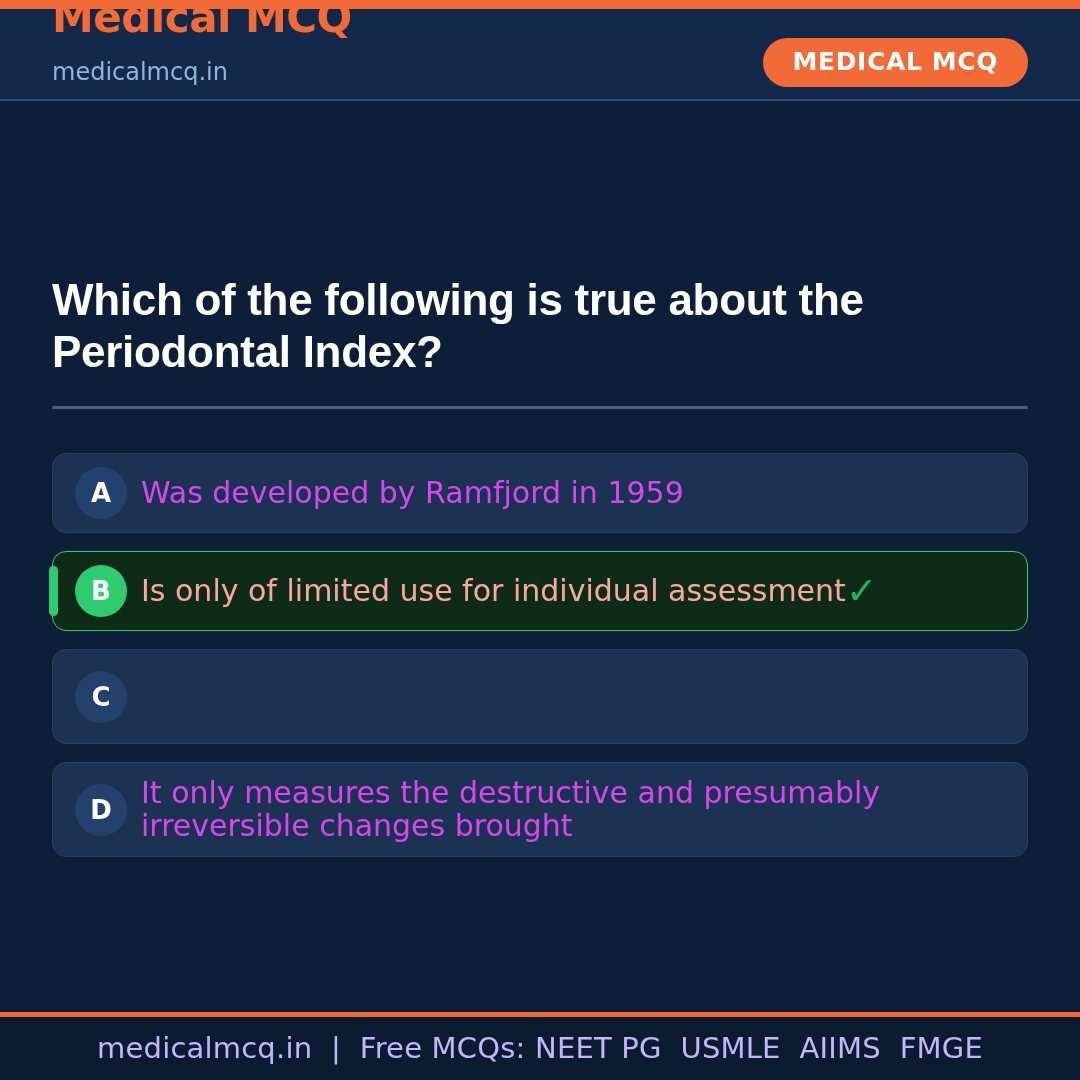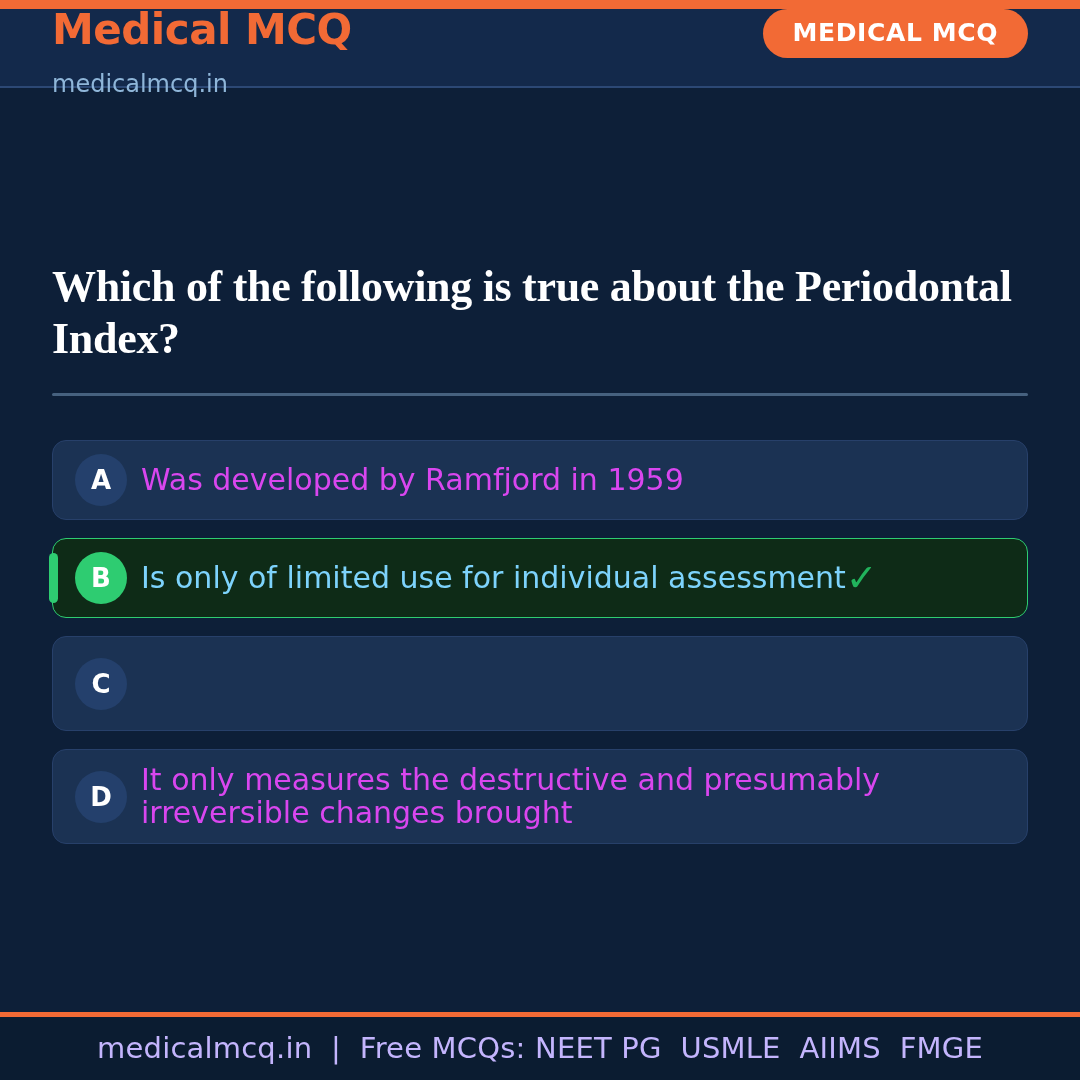--- a/index.html
+++ b/index.html
@@ -26,28 +26,28 @@
   
   .top-rule {
     height: 9px;
     background: #f26a35;
     flex: 0 0 auto;
   }
 
   
   .header {
     flex: 0 0 auto;
-    height: 79px;
+    height: 92px;
     background: #13294b;
     border-bottom: 2px solid #2c4875;
     box-sizing: border-box;
     display: flex;
-    align-items: flex-start;
+    align-items: flex-end;
     justify-content: space-between;
-    padding: 0 52px 4px 52px;
+    padding: 0 52px 12px 52px;
   }
   .brand-block {
     display: flex;
     flex-direction: column;
     justify-content: center;
   }
   .brand-title {
     color: #f26a35;
     font-size: 42px;
     font-weight: bold;
@@ -96,21 +96,21 @@
     margin-bottom: 14px;
     font-family: "DejaVu Sans", sans-serif;
   }
   .question {
     color: #ffffff;
     font-size: 44px;
     font-weight: bold;
     line-height: 1.18;
     letter-spacing: -0.3px;
     margin: 0;
-    font-family: Liberation Serif, serif;
+    font-family: Liberation Sans, sans-serif;
   }
   .divider {
     margin-top: 28px;
     height: 3px;
     background: #46617f;
     border-radius: 2px;
   }
 
   
   .options {
@@ -158,21 +158,21 @@
   
   .option.correct {
     background: #0e2b17;
     border: 1px solid #2ecc71;
   }
   .option.correct .badge {
     background: #2ecc71;
     color: #ffffff;
   }
   .option.correct .otext {
-    color: #7dd3fc;
+    color: #fca5a5;
   }
   .accent-bar {
     position: absolute;
     left: -4px;
     top: 14px;
     bottom: 14px;
     width: 9px;
     border-radius: 5px;
     background: #2ecc71;
   }

